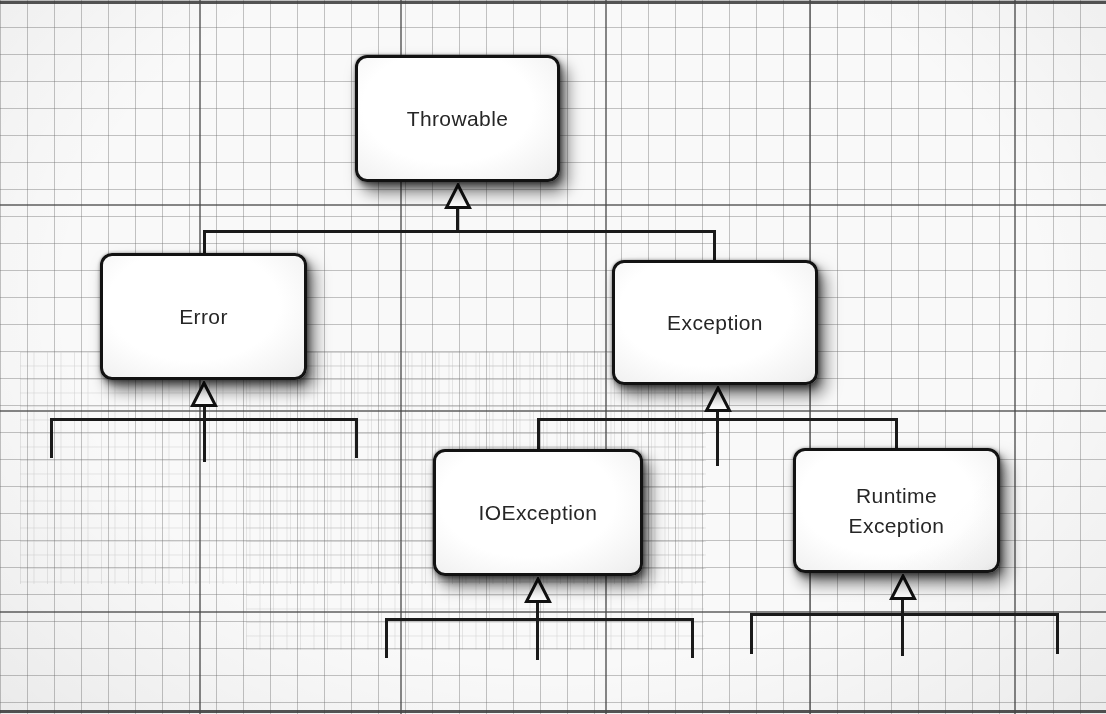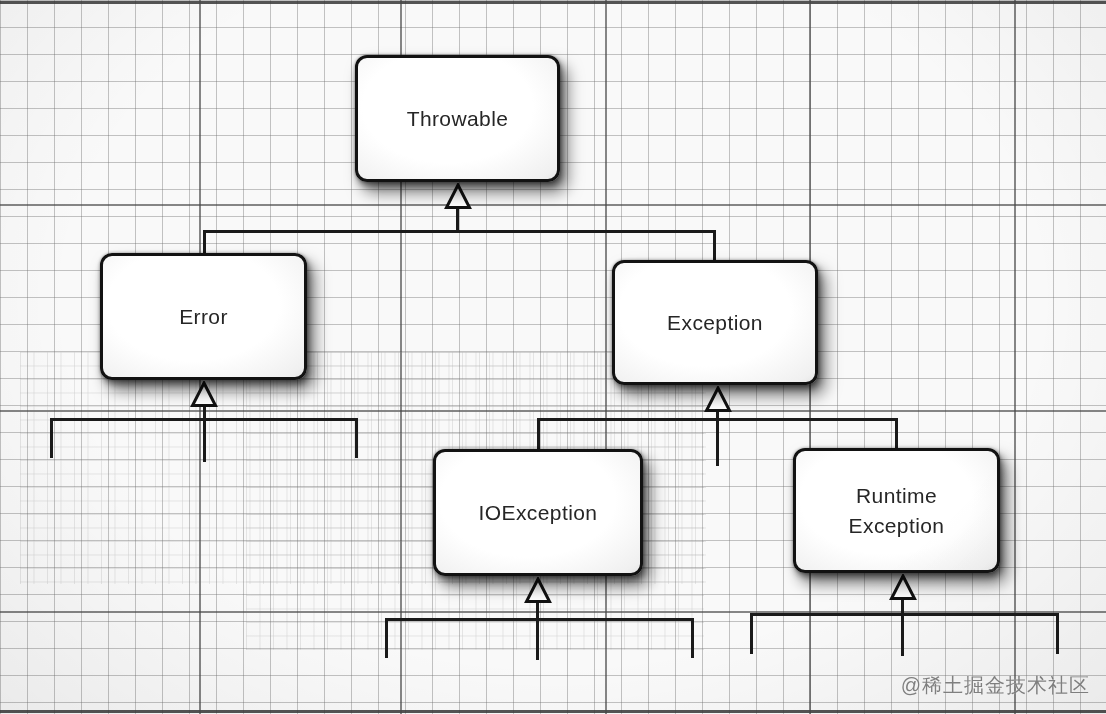--- a/index.html
+++ b/index.html
@@ -145,14 +145,13 @@
   <div class="node" style="left:433px;top:449px;width:210px;height:127px;">
     <span class="label">IOException</span>
   </div>
 
   <div class="node node-runtime" style="left:793px;top:448px;width:207px;height:125px;">
     <span class="label">Runtime Exception</span>
   </div>
 
   <div class="vignette"></div>
 
-  <div class="watermark">@稀土掘金技术社区</div>
 </div>
 
 </body></html>

